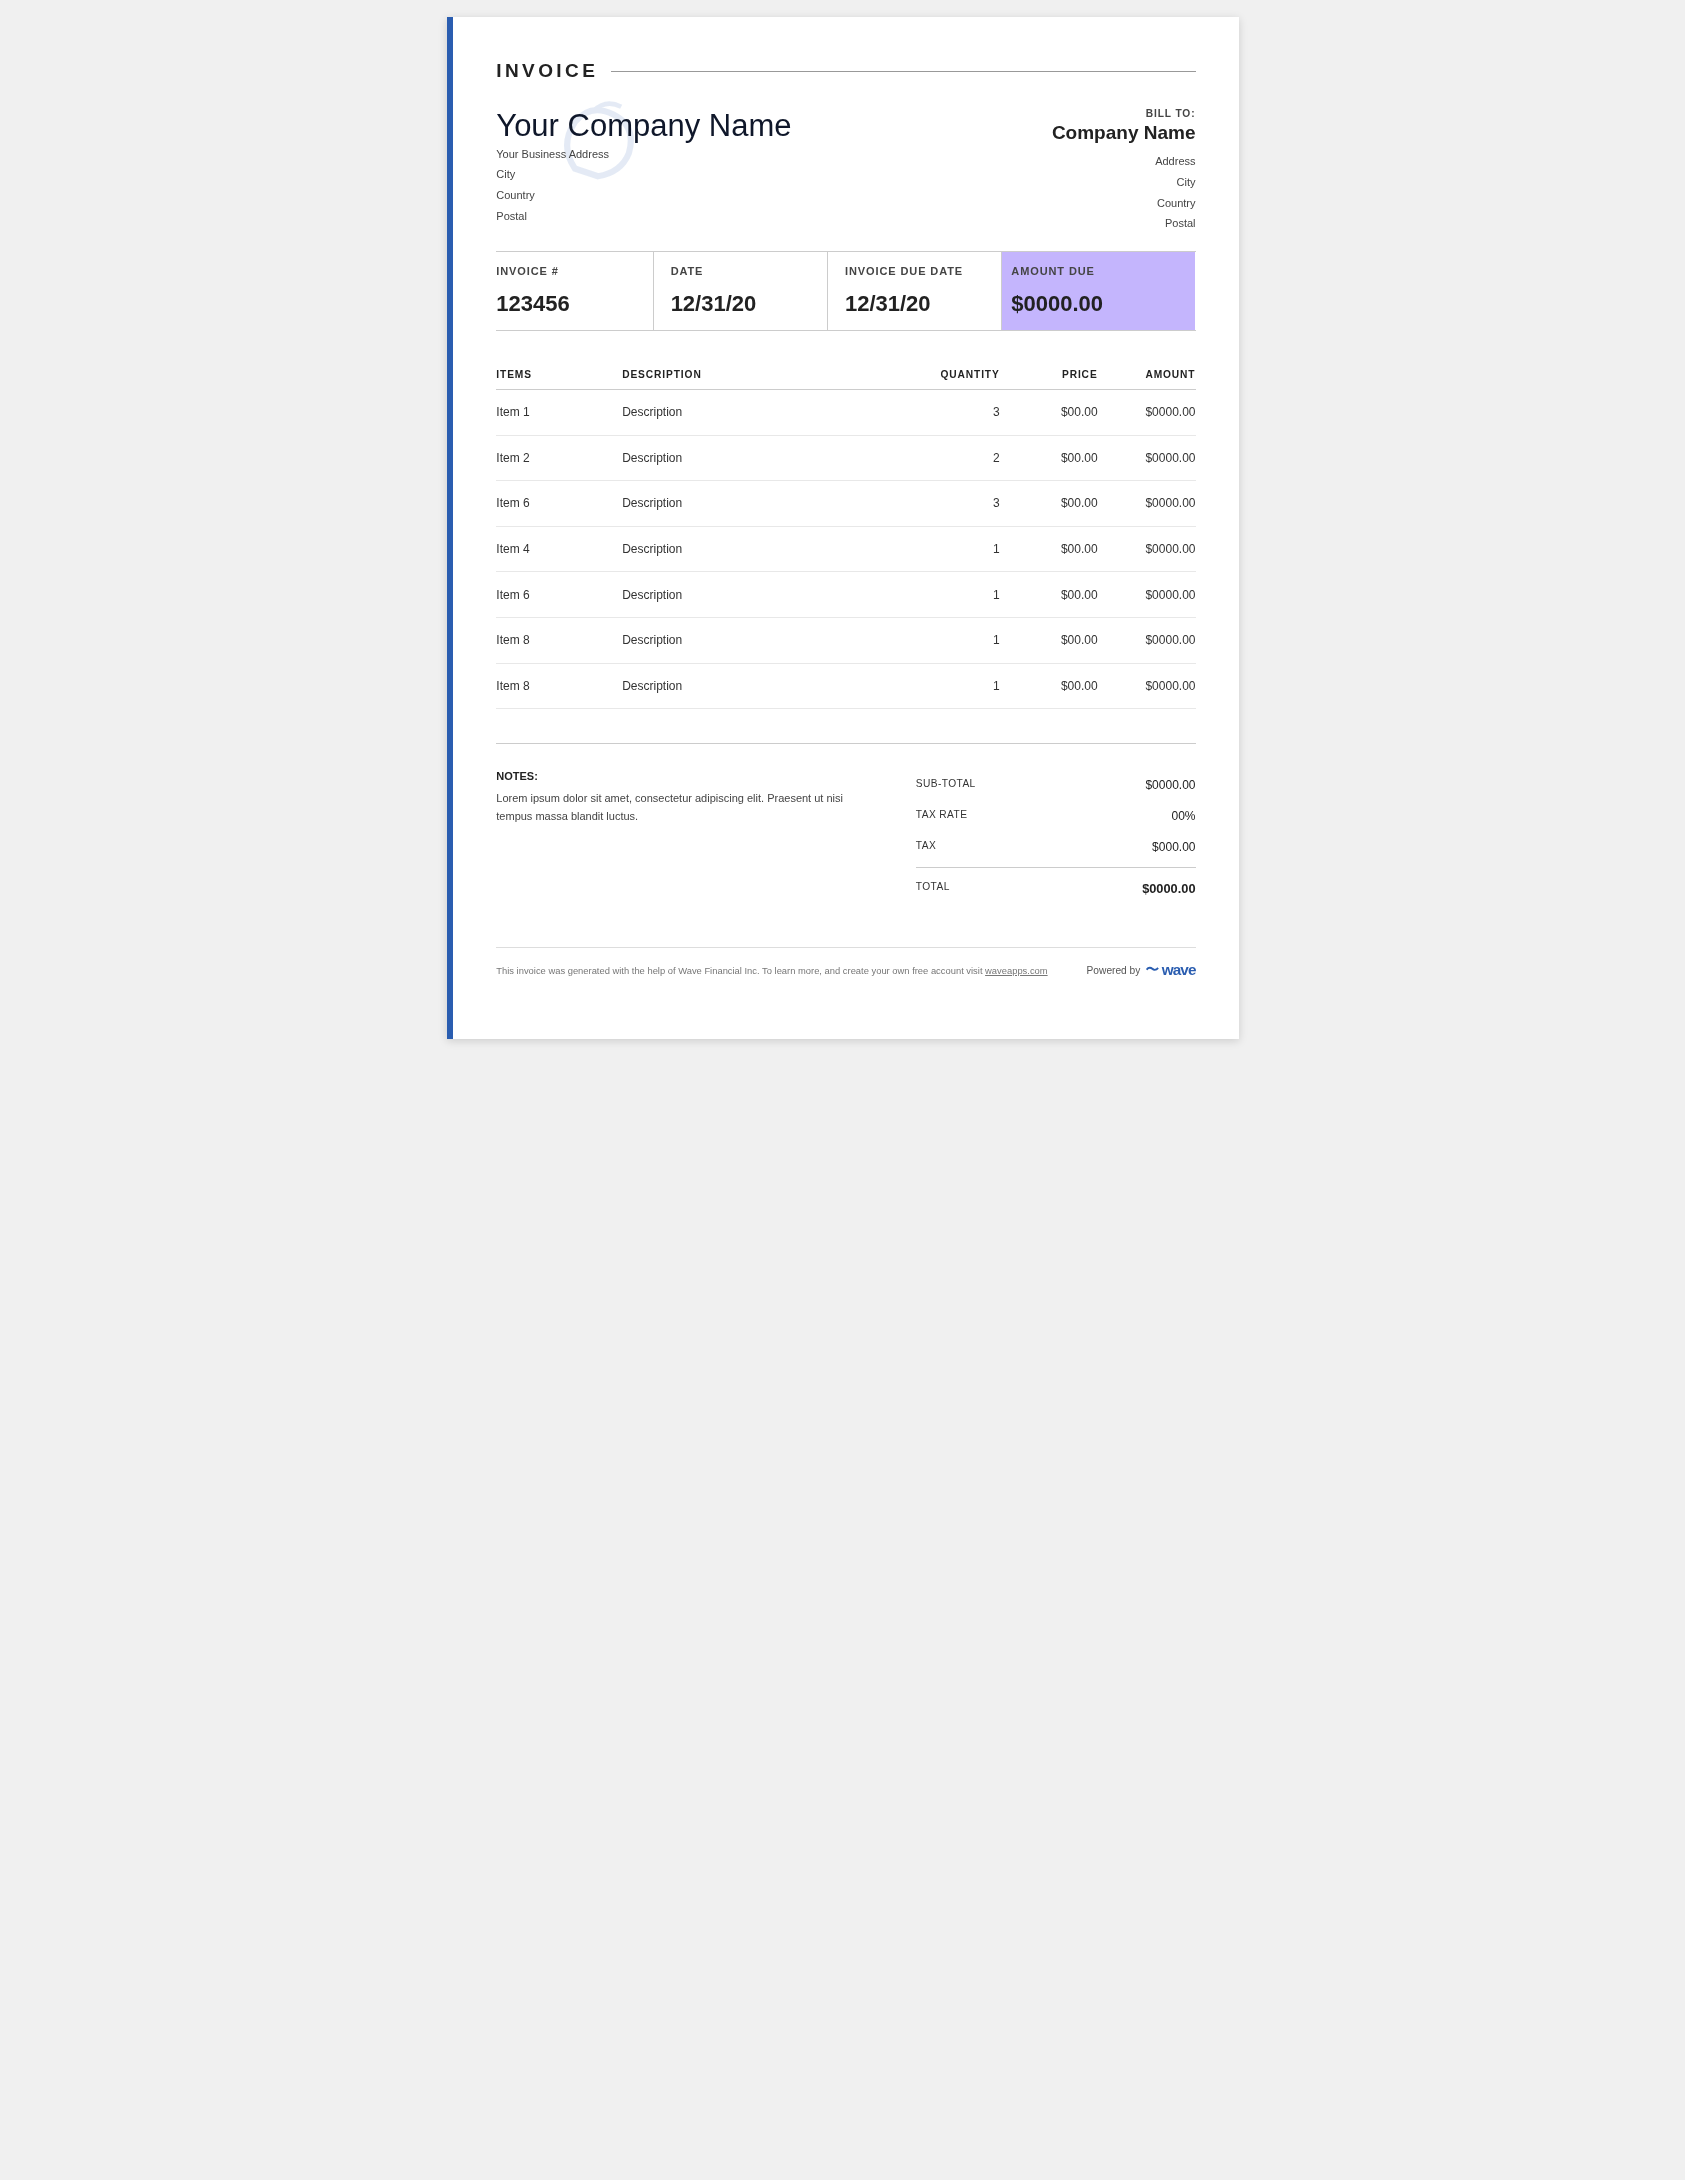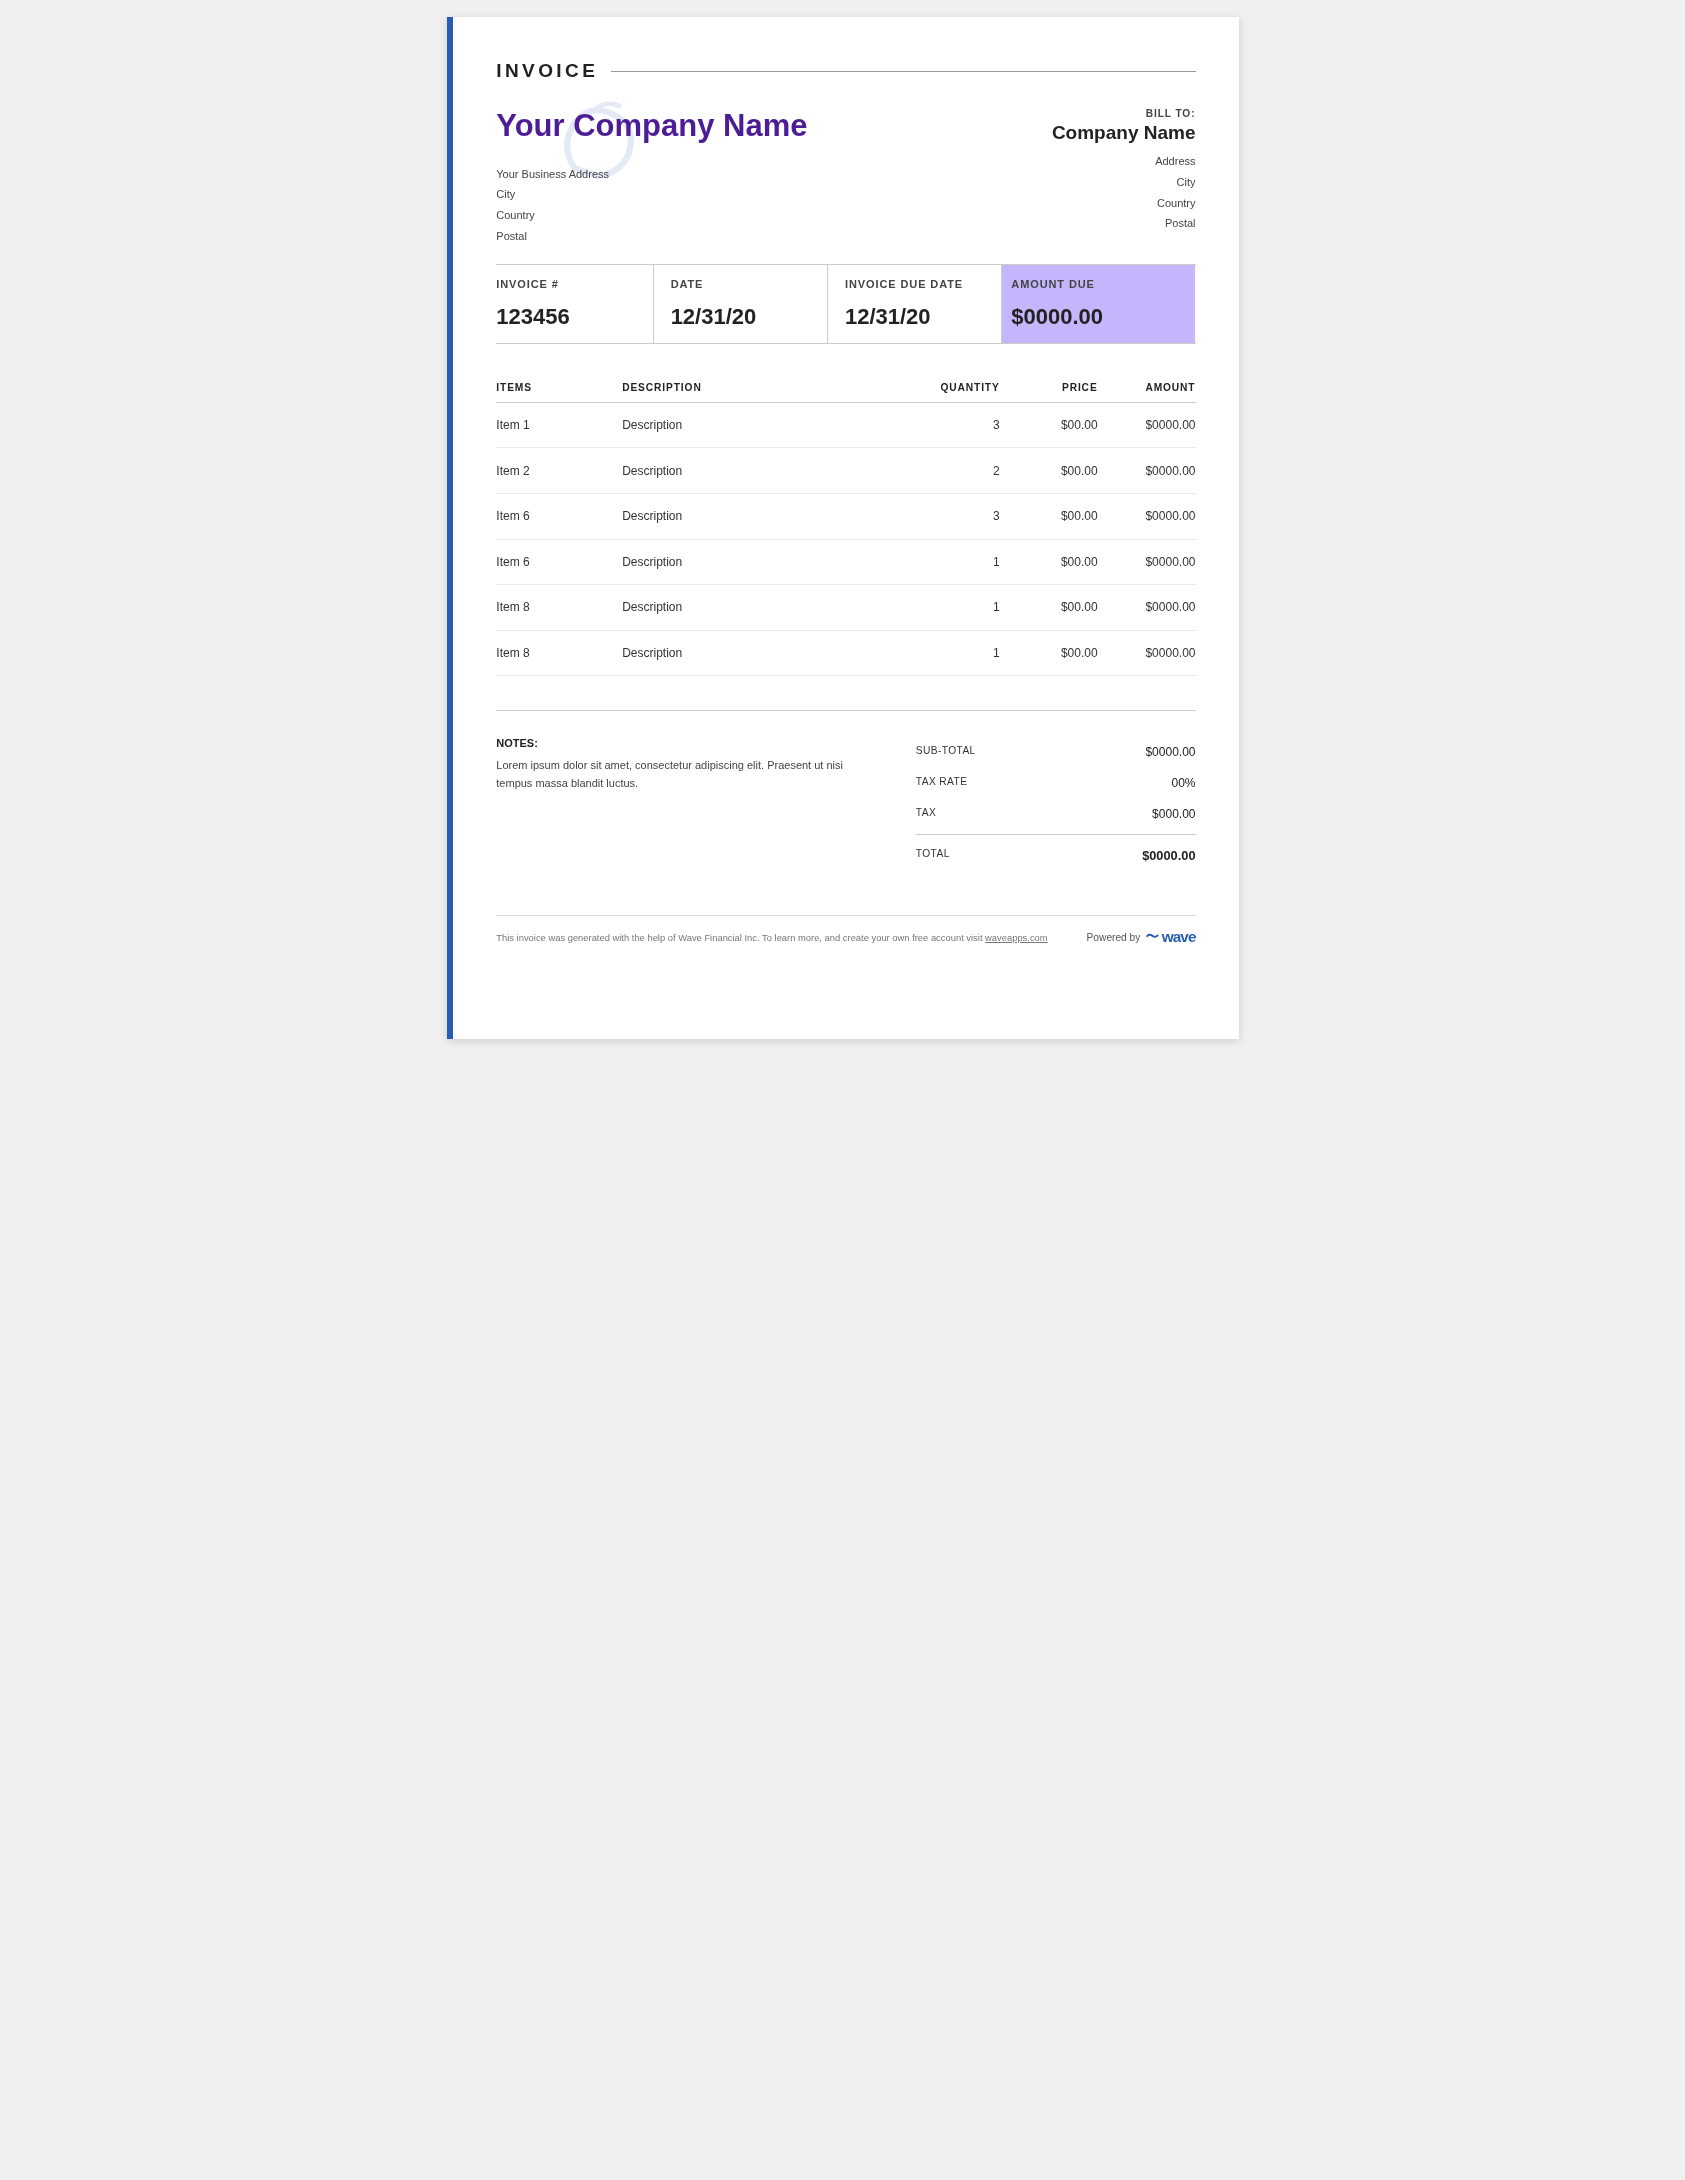--- a/index.html
+++ b/index.html
@@ -65,25 +65,25 @@
       position: absolute;
       top: -8.5px;
       left: 51px;
       width: 102px;
       height: 85px;
       opacity: 0.12;
       z-index: 0;
     }
     .company-name {
       font-size: 31px;
-      font-weight: bold;
-      color: #4c1d95;
+      font-weight: normal;
+      color: #0f172a;
       position: relative;
       z-index: 1;
-      margin-bottom: 20px;
+      margin-bottom: 0;
     }
     .company-address {
       font-size: 11px;
       color: #444;
       line-height: 1.9;
       position: relative;
       z-index: 1;
     }
     .bill-to-section {
       text-align: right;
@@ -355,20 +355,27 @@
       <td class="col-amount right">$0000.00</td>
     </tr>
           <tr>
       <td class="col-item">Item 6</td>
       <td class="col-desc">Description</td>
       <td class="col-qty right">3</td>
       <td class="col-price right">$00.00</td>
       <td class="col-amount right">$0000.00</td>
     </tr>
           <tr>
+      <td class="col-item">Item 4</td>
+      <td class="col-desc">Description</td>
+      <td class="col-qty right">1</td>
+      <td class="col-price right">$00.00</td>
+      <td class="col-amount right">$0000.00</td>
+    </tr>
+          <tr>
       <td class="col-item">Item 6</td>
       <td class="col-desc">Description</td>
       <td class="col-qty right">1</td>
       <td class="col-price right">$00.00</td>
       <td class="col-amount right">$0000.00</td>
     </tr>
           <tr>
       <td class="col-item">Item 8</td>
       <td class="col-desc">Description</td>
       <td class="col-qty right">1</td>

